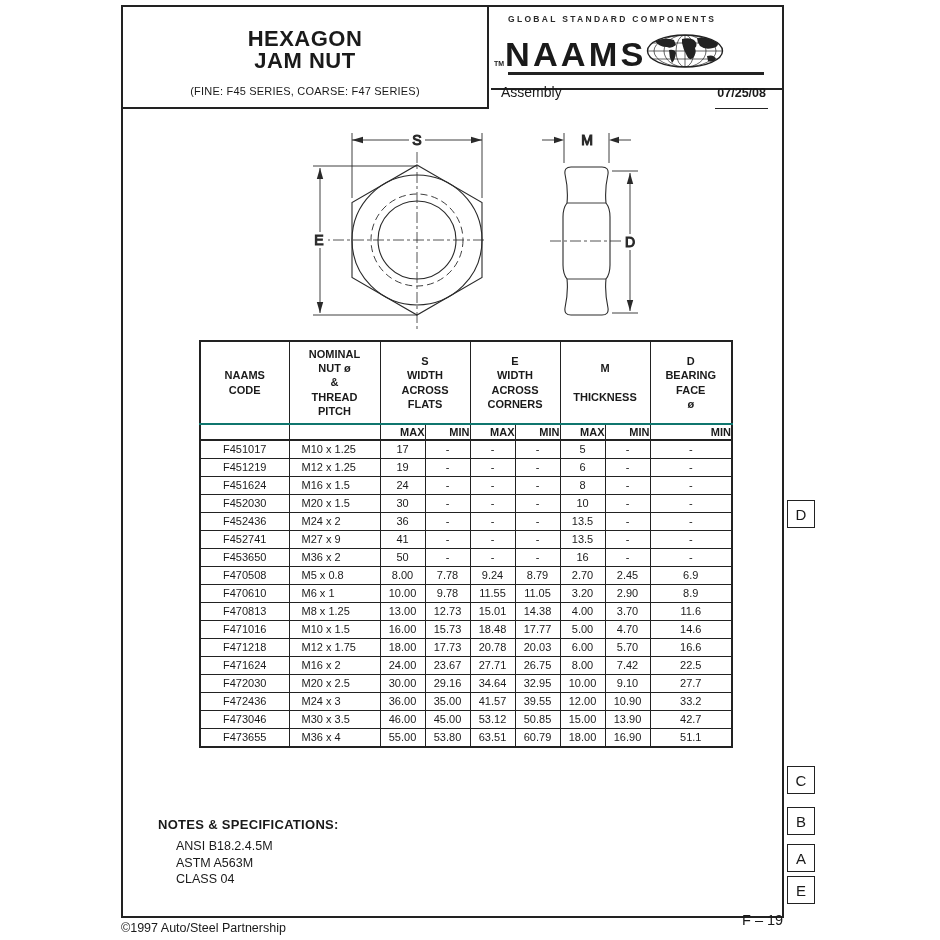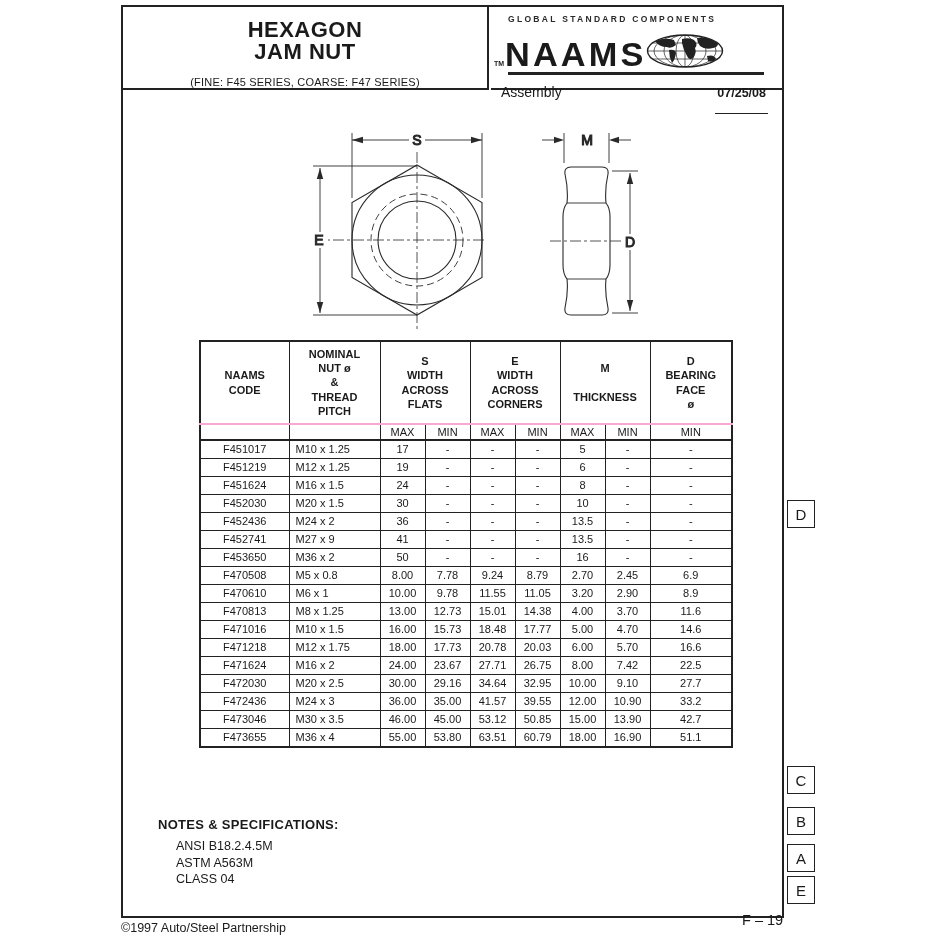--- a/index.html
+++ b/index.html
@@ -3,54 +3,54 @@
 <meta charset="utf-8">
 <style>
   * { margin:0; padding:0; box-sizing:border-box; }
   html,body { background:#fff; }
   body { font-family:"Liberation Sans", sans-serif; color:#1a1a1a; }
   #page { position:relative; width:940px; height:940px; background:#ffffff; overflow:hidden; }
 
   
   .frame { position:absolute; left:121px; top:5px; width:663px; height:913px;
            border:2px solid #222; background:#fff; }
-  .header-left { position:absolute; left:0; top:0; width:366px; height:83px;
+  .header-left { position:absolute; left:0; top:0; width:366px; height:102px;
                  border-right:2px solid #222; border-bottom:2px solid #222;
-                 text-align:center; padding-top:12px; }
+                 text-align:center; padding-top:21px; }
   .header-right { position:absolute; left:368px; top:0; right:0; height:83px;
                   border-bottom:2px solid #222; }
 
   .doc-title { font-size:22px; font-weight:bold; line-height:1.02; letter-spacing:.5px; }
   .doc-subtitle { font-size:11px; margin-top:12px; letter-spacing:.2px; }
 
   .brand-tagline { font-size:8.5px; letter-spacing:2.3px; margin:7px 0 12px 17px; font-weight:bold; color:#2a2a2a; }
   .brand-row { display:flex; align-items:flex-end; margin:0 0 0 3px; height:34px; }
   .brand-tm { font-size:7px; font-weight:bold; margin:0 1px 3px 0; }
   .brand-name { font-size:33px; font-weight:bold; letter-spacing:3px; line-height:.92;
                 transform:scaleX(1.04); transform-origin:left bottom; }
   .brand-globe { margin:0 0 1px 4px; }
   .brand-bar { height:3px; background:#222; width:256px; margin:2px 0 0 17px; }
   .assembly-row { display:flex; justify-content:space-between; margin:9px 14px 0 10px; align-items:baseline; }
   .assembly-label { font-size:14px; }
-  .date-label { font-size:12.5px; font-weight:bold; border-bottom:1.5px solid #222; padding:0 2px 13px 2px; }
+  .date-label { font-size:12.5px; font-weight:bold; border-bottom:1.5px solid #222; padding:0 2px 8px 2px; }
 
   .section-title { position:absolute; left:158px; top:106px; font-size:17px; font-weight:bold; letter-spacing:.4px; }
 
   .drawing { position:absolute; left:280px; top:125px; }
 
   
   .dim-table { position:absolute; left:199px; top:340px; border-collapse:collapse;
                table-layout:fixed; background:#fff; border:2px solid #222; font-size:11px; }
   .dim-table th, .dim-table td { border:1px solid #222; }
   .dim-table thead tr.main-head th { height:83px; font-weight:bold; white-space:pre-line;
                line-height:1.3; vertical-align:middle; text-align:center; }
-  .dim-table thead tr.sub-head th { height:16px; font-weight:normal; text-align:center;
-               border-top:2px solid #f9a8d4; border-bottom:2px solid #222; }
+  .dim-table thead tr.sub-head th { height:16px; font-weight:bold; text-align:right;
+               border-top:2px solid #0f766e; border-bottom:2px solid #222; }
   .dim-table tbody td { height:17px; line-height:17px; text-align:center; padding:0; }
-  .dim-table tbody td:nth-child(2) { text-align:left; padding-left:6px; }
+  .dim-table tbody td:nth-child(2) { text-align:left; padding-left:12px; }
 
   
   .notes-heading { position:absolute; left:158px; top:817px; font-size:13px; font-weight:bold; letter-spacing:.3px; }
   .notes-list { position:absolute; left:176px; top:838px; font-size:12.5px; line-height:16.5px; list-style:none; }
 
   
   .marker { position:absolute; left:787px; width:28px; height:28px; border:1.5px solid #222;
             background:#fff; font-size:15px; display:flex; align-items:center; justify-content:center; }
   .marker-d { top:500px; } .marker-c { top:766px; } .marker-b { top:807px; }
   .marker-a { top:844px; } .marker-e { top:876px; }

